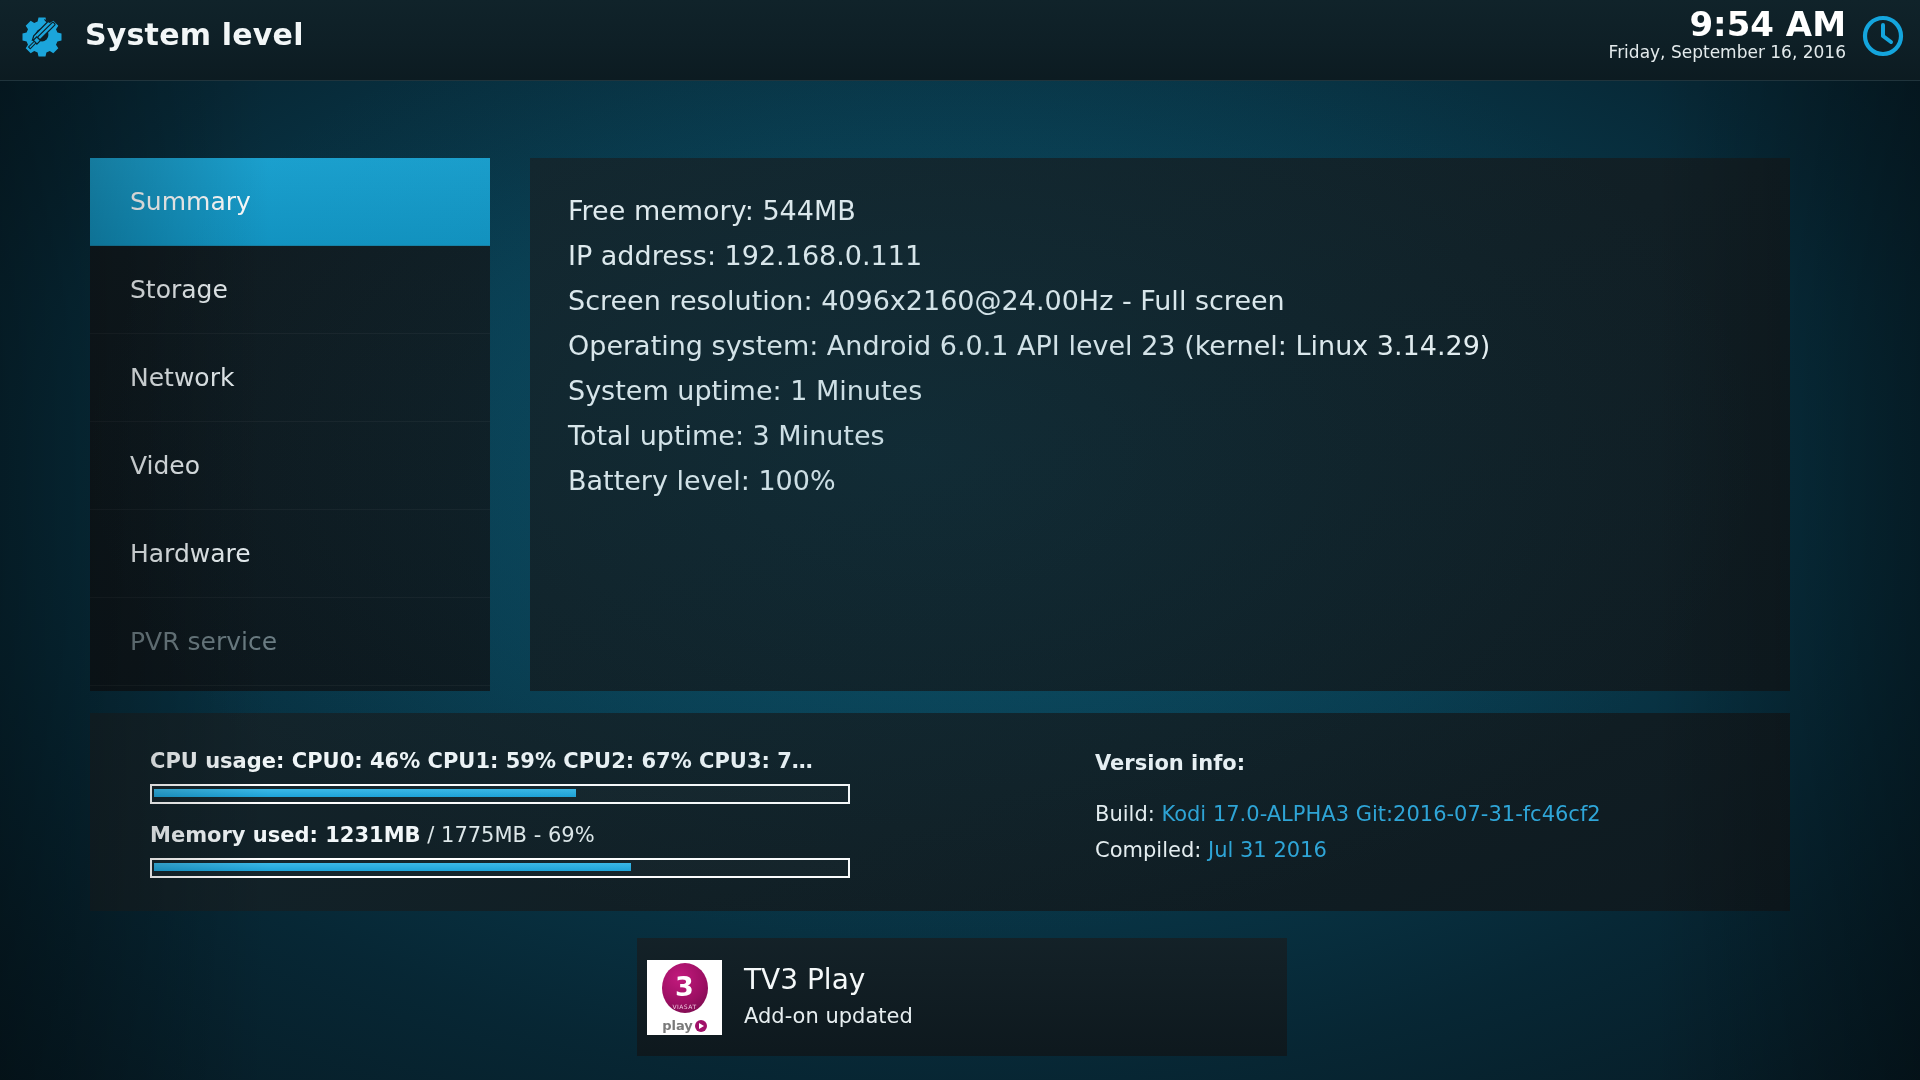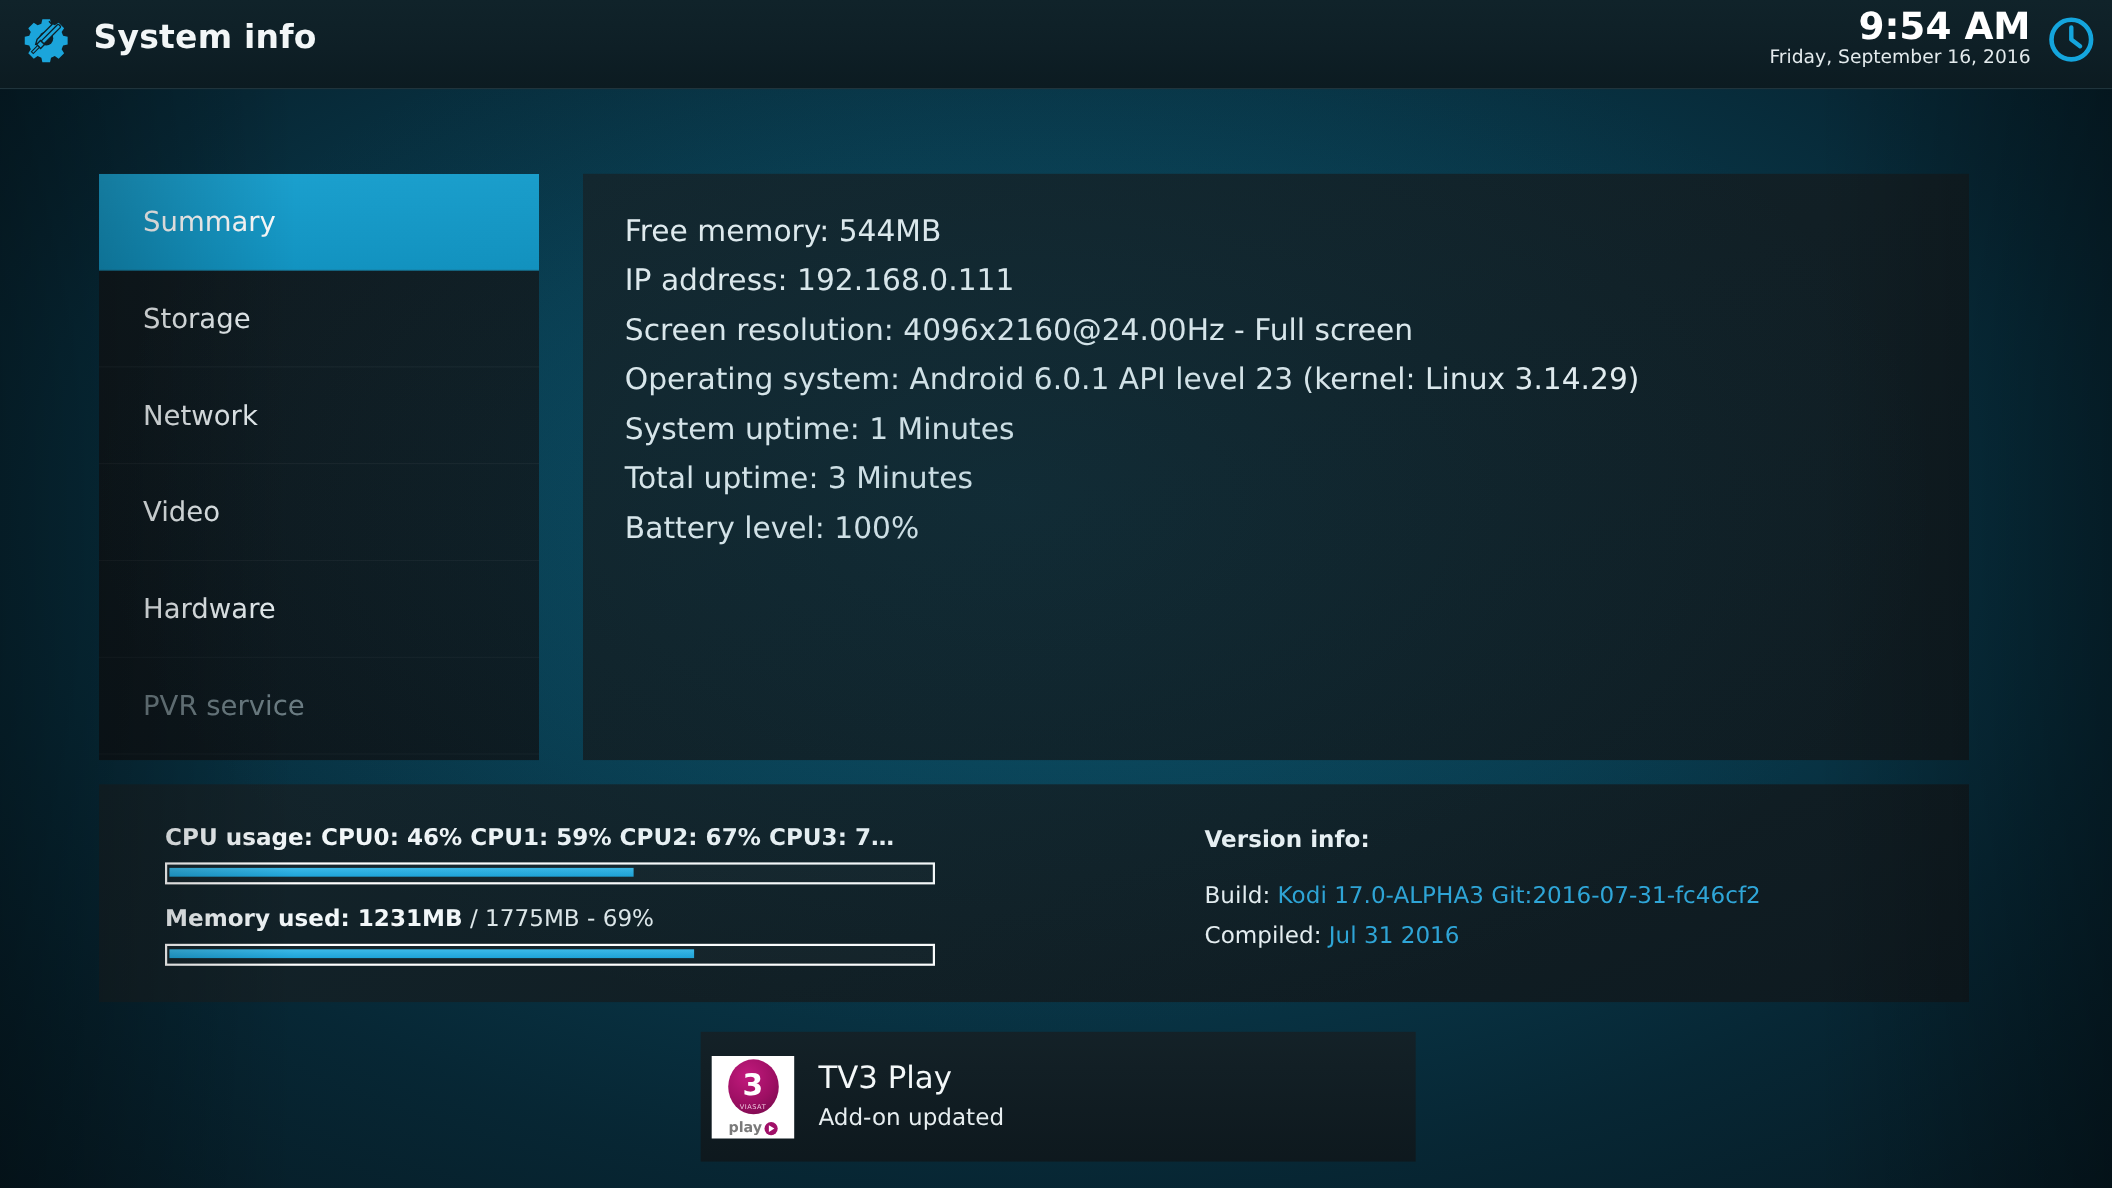--- a/index.html
+++ b/index.html
@@ -219,21 +219,21 @@
         <path fill="#1ba5db" d="M19.5 5.5h7l.9 4.1 3.4 1.4 3.5-2.3 5 5-2.3 3.5 1.4 3.4 4.1.9v7l-4.1.9-1.4 3.4 2.3 3.5-5 5-3.5-2.3-3.4 1.4-.9 4.1h-7l-.9-4.1-3.4-1.4-3.5 2.3-5-5 2.3-3.5-1.4-3.4-4.1-.9v-7l4.1-.9 1.4-3.4-2.3-3.5 5-5 3.5 2.3 3.4-1.4z"></path>
         <circle cx="23" cy="23" r="6.4" fill="#0e1f26"></circle>
         <path fill="#1ba5db" stroke="#0e1f26" stroke-width="1.6" d="M37.5 6.5l3.6 3.6-17.4 17.4-1.6 5.6 5.6-1.6 17.4-17.4" transform="translate(-10,0) scale(0.78) translate(8,3)"></path>
         <g transform="rotate(45 23 23)">
           <rect x="21.4" y="6" width="3.6" height="22" rx="1" fill="#1ba5db" stroke="#0e1f26" stroke-width="1.2"></rect>
           <rect x="20.6" y="28" width="5.2" height="5" fill="#1ba5db" stroke="#0e1f26" stroke-width="1.2"></rect>
           <rect x="22" y="33" width="2.4" height="8" fill="#1ba5db" stroke="#0e1f26" stroke-width="1"></rect>
         </g>
       </svg>
     </div>
-    <div id="hdr-title">System info</div>
+    <div id="hdr-title">System level</div>
 
     <div id="clock-wrap">
       <div id="clock-time">9:54 AM</div>
       <div id="clock-date">Friday, September 16, 2016</div>
     </div>
     <div id="clock-icon">
       <svg viewBox="0 0 44 44" width="44" height="44" aria-hidden="true">
         <circle cx="22" cy="22" r="18" fill="none" stroke="#14a5dd" stroke-width="4.2"></circle>
         <path d="M22 11 V22 L30 28" fill="none" stroke="#14a5dd" stroke-width="4" stroke-linecap="round" stroke-linejoin="round"></path>
       </svg>

